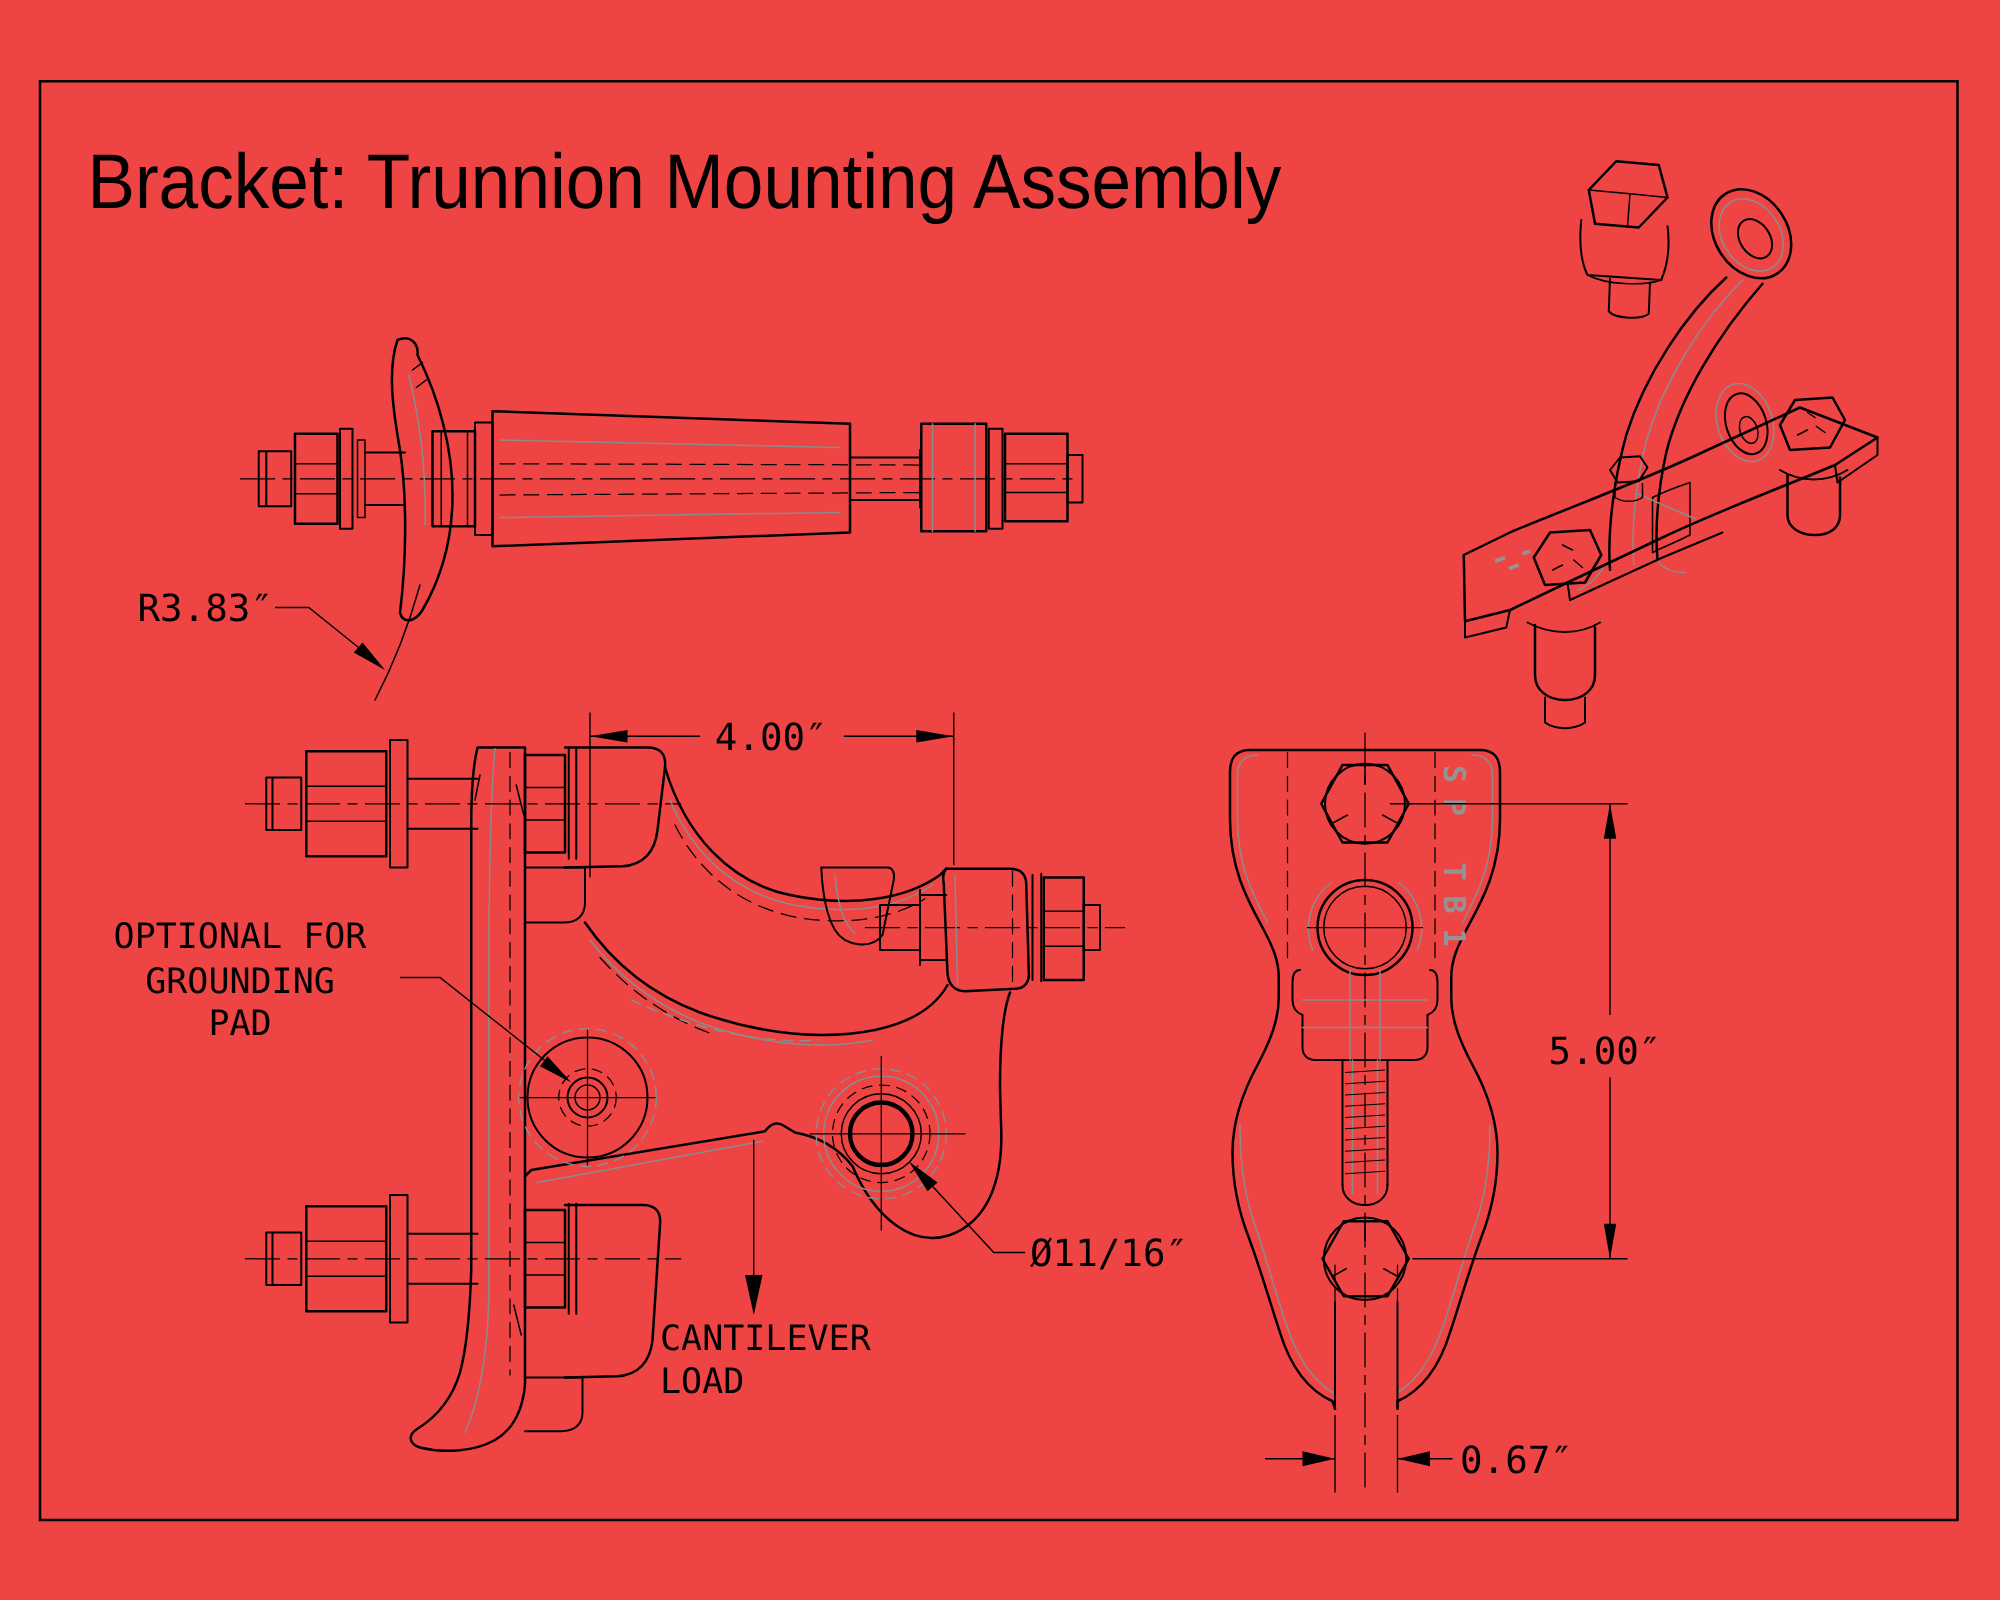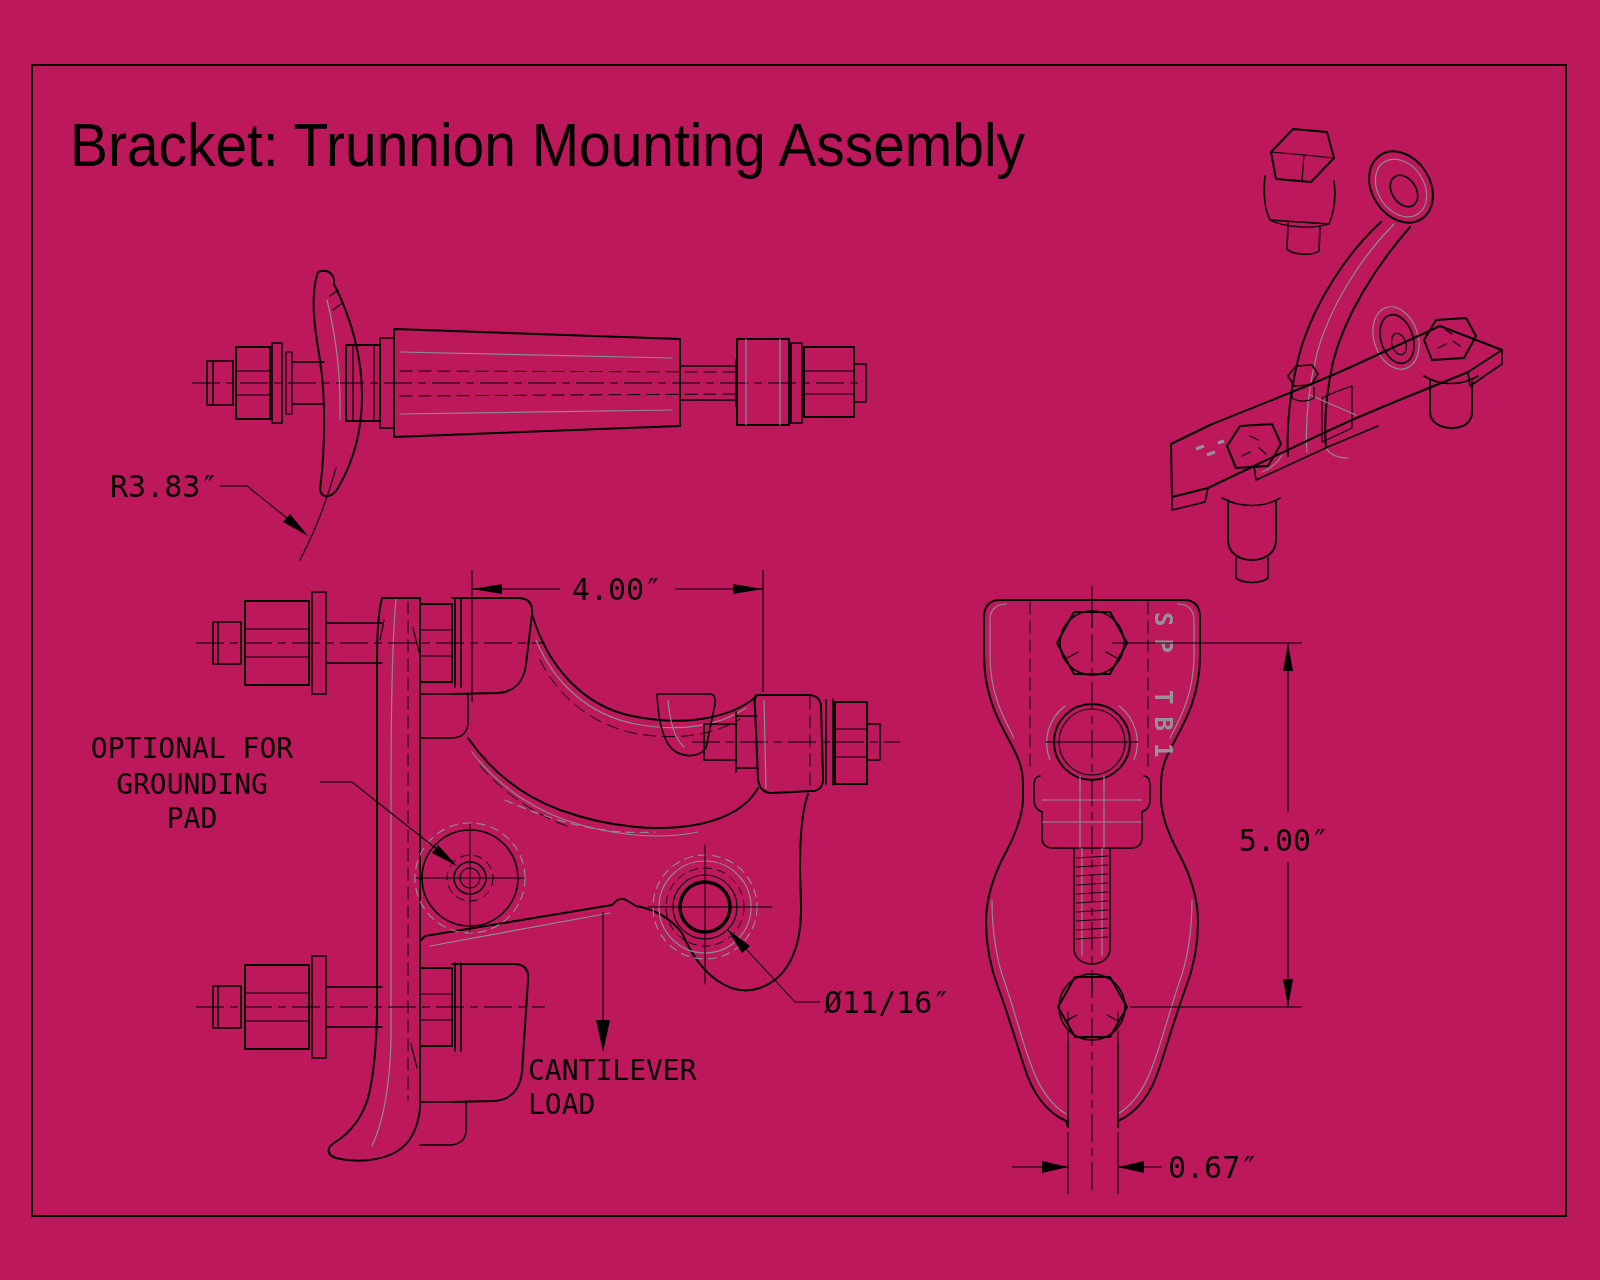--- a/index.html
+++ b/index.html
@@ -1,16 +1,16 @@
 <!DOCTYPE html>
 <html><head>
 <meta charset="utf-8">
 <style>
   html,body{margin:0;padding:0;background:#ffffff;}
-  .sheet{position:relative;width:1600px;height:1280px;background:#be185d;overflow:hidden;text-decoration:underline;}
+  .sheet{position:relative;width:1600px;height:1280px;background:#ef4444;overflow:hidden;text-decoration:underline;}
   svg{position:absolute;left:0;top:0;}
   
   .o2 {fill:none;stroke:#000000;stroke-width:2;stroke-linecap:round;stroke-linejoin:round;}
   .o16{fill:none;stroke:#000000;stroke-width:1.6;stroke-linecap:round;stroke-linejoin:round;}
   .o12{fill:none;stroke:#000000;stroke-width:1.2;stroke-linecap:round;stroke-linejoin:round;}
   .thin{fill:none;stroke:#000000;stroke-width:1;stroke-linecap:round;}
   .g12{fill:none;stroke:#8c8c8c;stroke-width:1.2;stroke-linecap:round;stroke-linejoin:round;}
   .dash{stroke-dasharray:12 7;}
   .dashf{stroke-dasharray:8 6;}
   .cl{fill:none;stroke:#000000;stroke-width:1;stroke-dasharray:28 6 8 6;}

